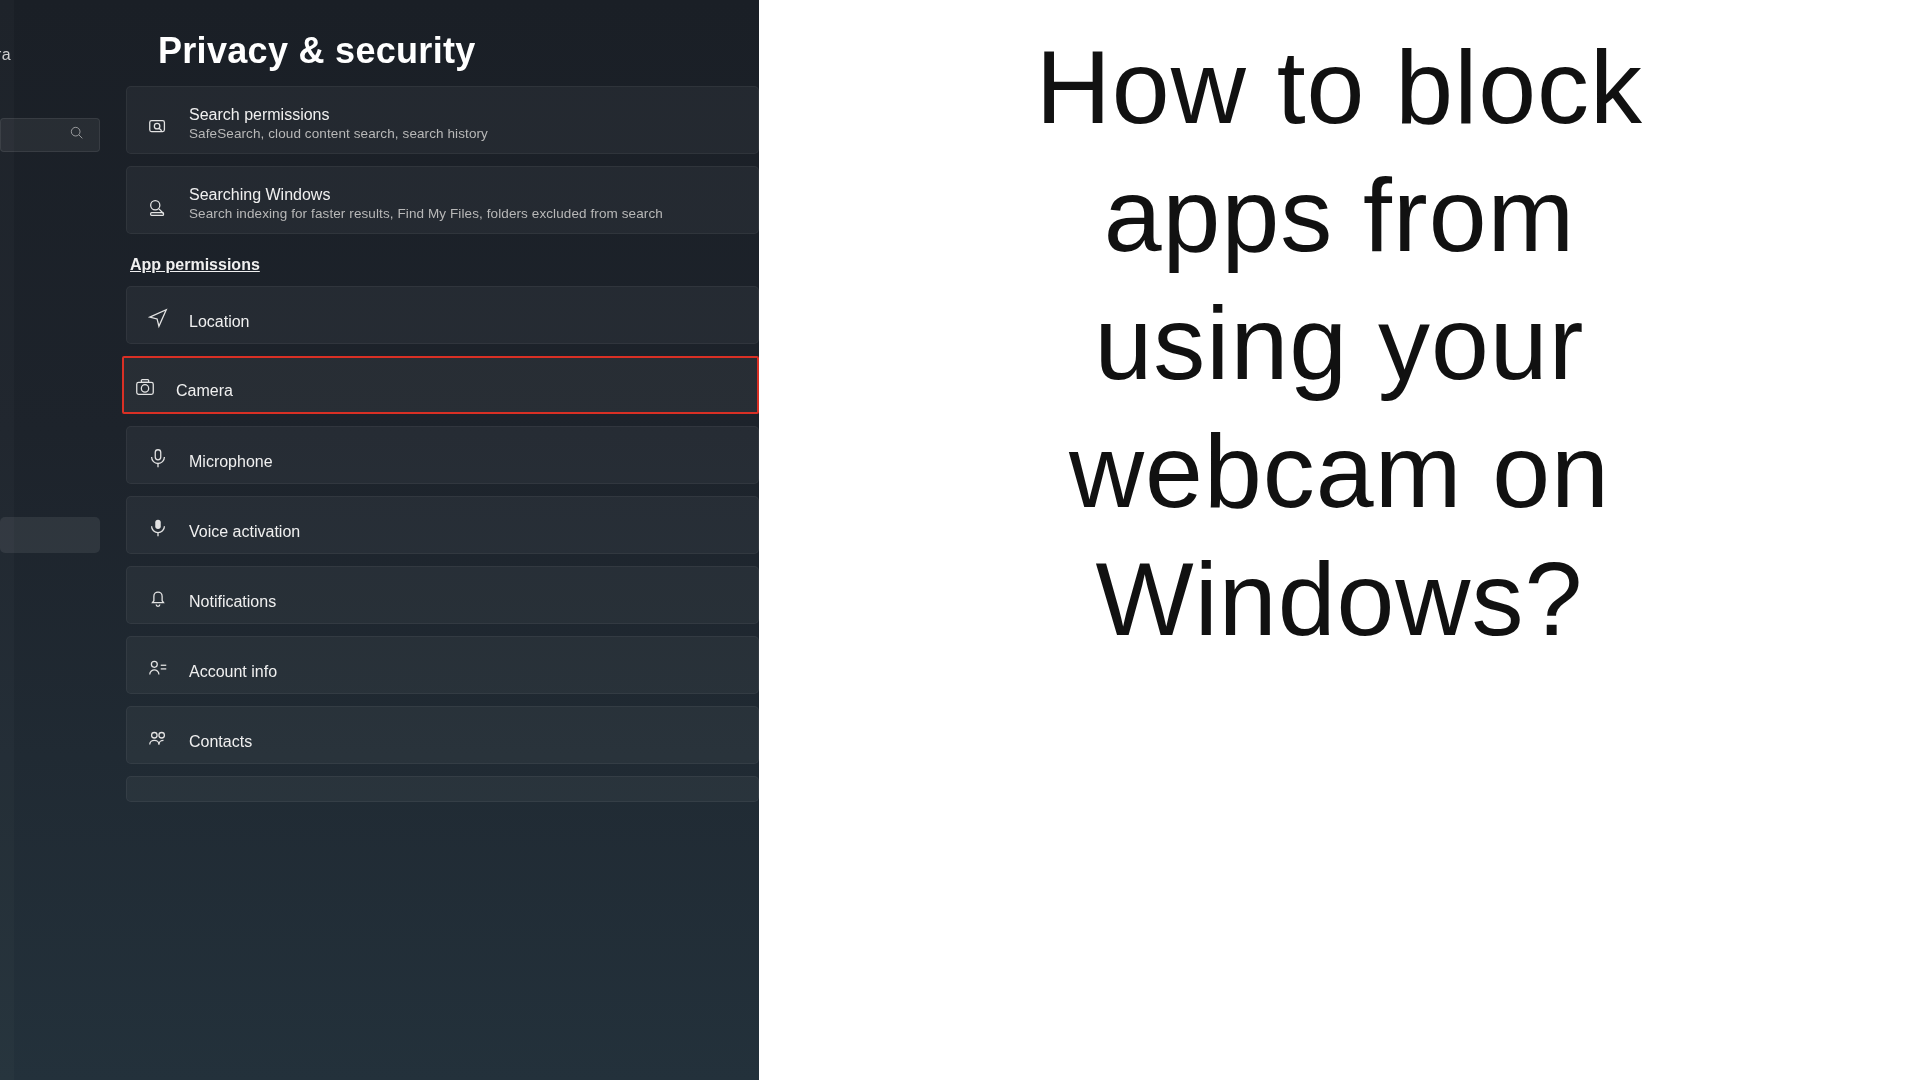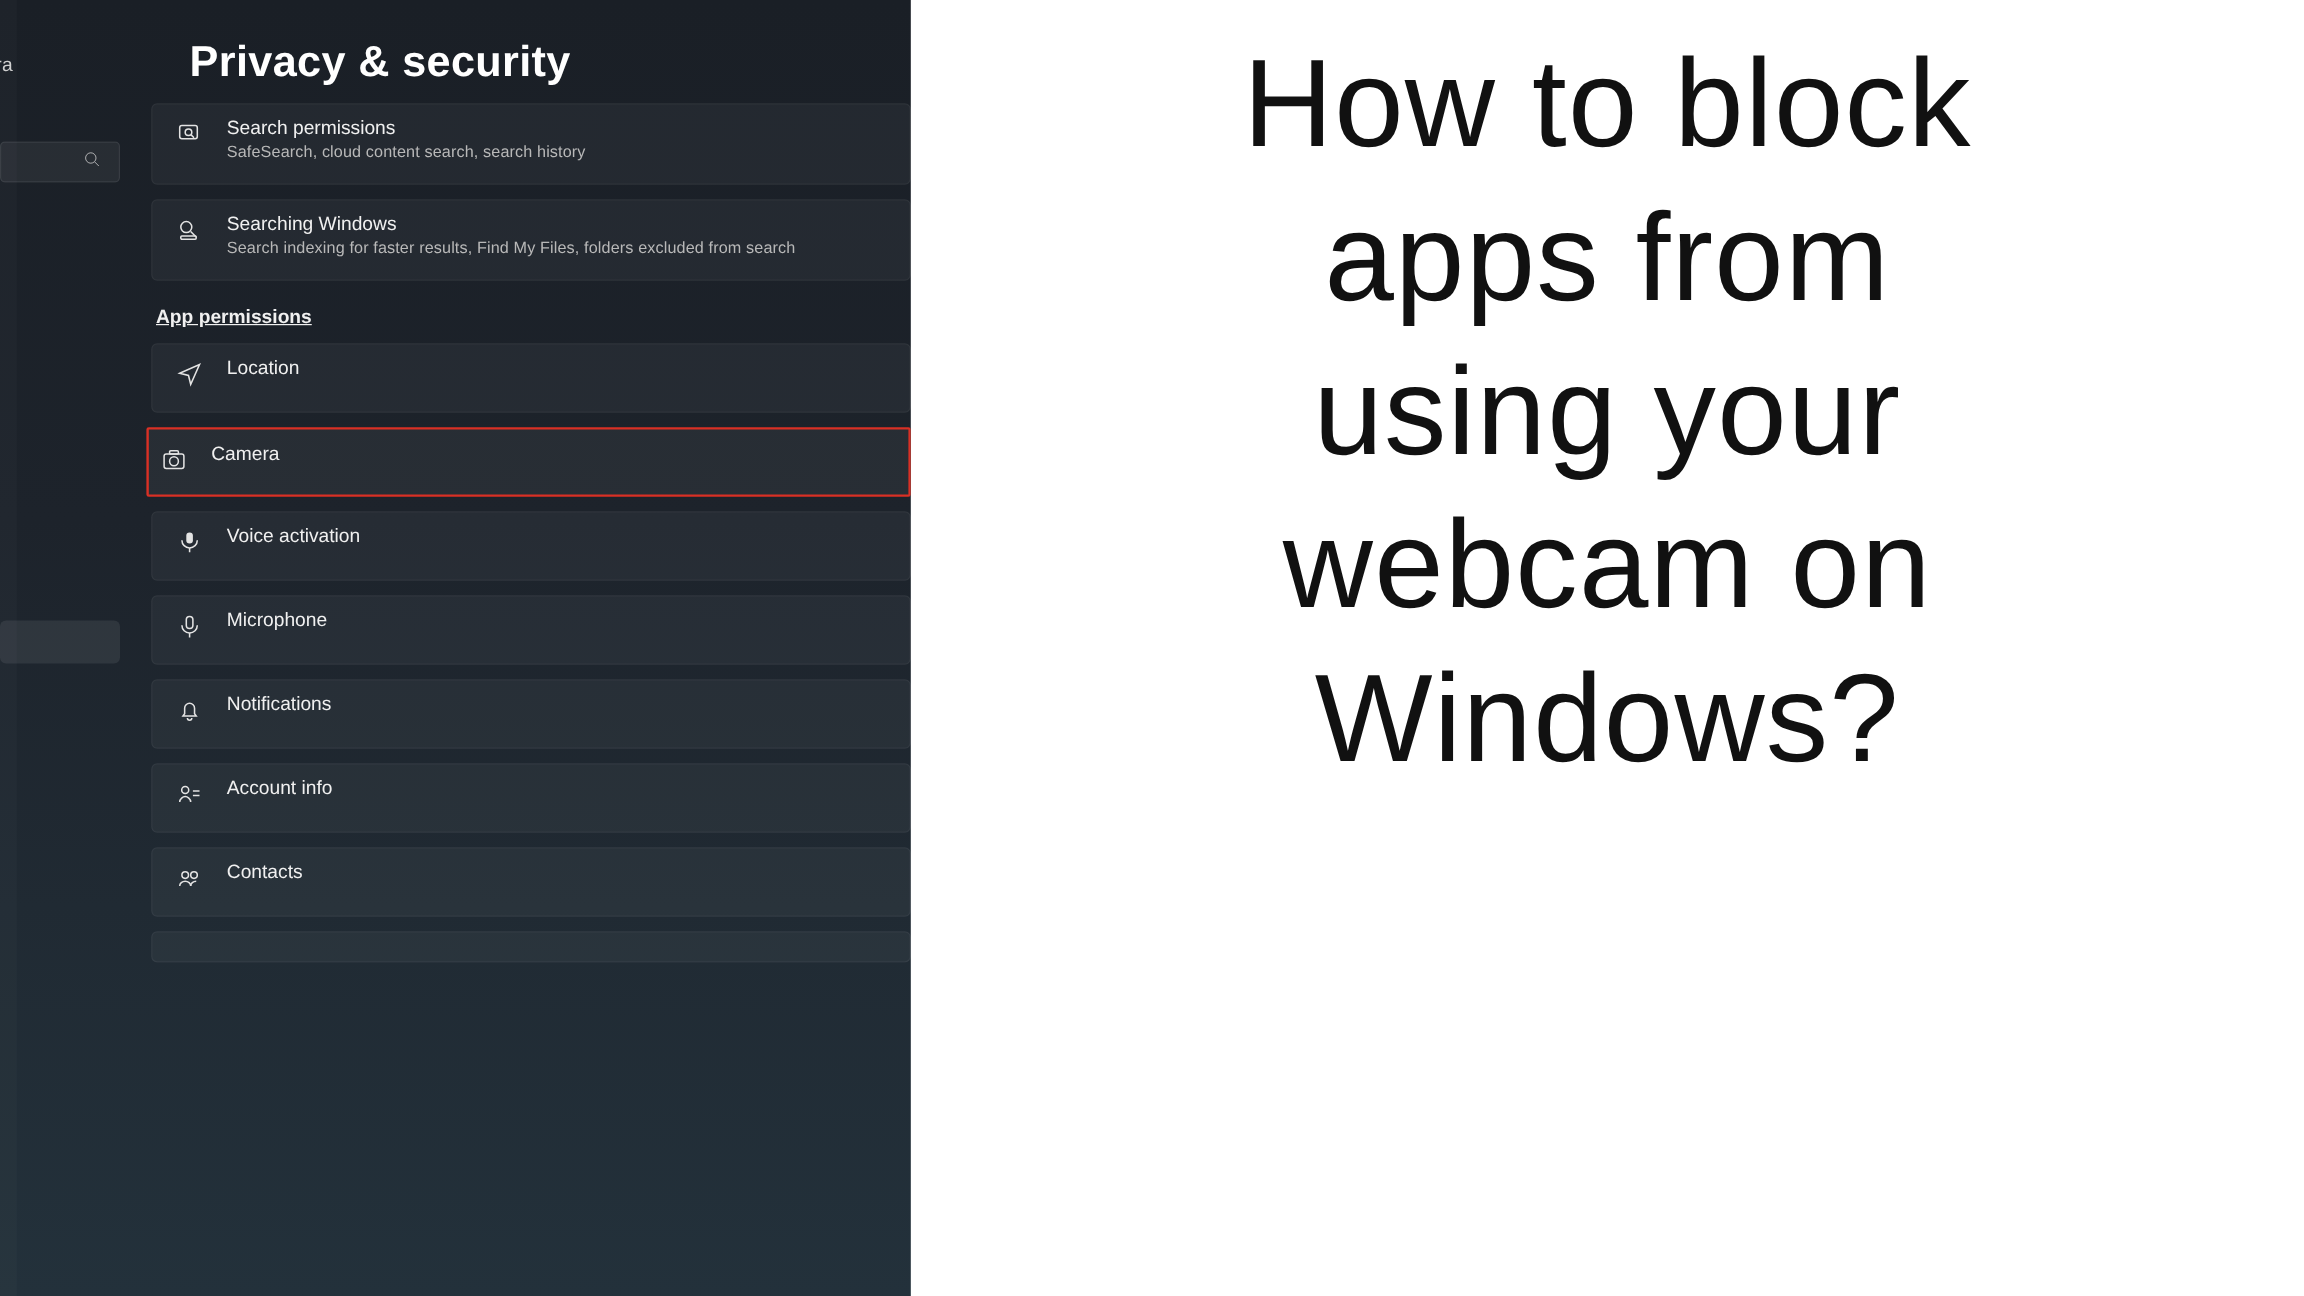--- a/index.html
+++ b/index.html
@@ -77,21 +77,21 @@
     margin: 22px 0 10px 4px;
     text-decoration: underline;
   }
 
   .card {
     background: rgba(255,255,255,0.045);
     border: 1px solid rgba(255,255,255,0.05);
     border-radius: 5px;
     margin-bottom: 5px;
     display: flex;
-    align-items: flex-start;
+    align-items: flex-end;
     padding: 12px 18px;
     min-height: 58px;
     cursor: pointer;
     margin-top: 12px;
   }
   .card.tall { min-height: 68px; }
   .card .icon-slot {
     width: 26px;
     height: 26px;
     display: flex;
@@ -200,37 +200,37 @@
             <circle cx="12" cy="13.5" r="4"></circle>
             <rect x="8" y="4" width="8" height="3" rx="1"></rect>
           </svg>
       </span>
       <span class="title">Camera</span>
     </div>
 
     <div class="card">
       <span class="icon-slot">
         <svg viewBox="0 0 24 24">
+            <rect x="9" y="3" width="6" height="11" rx="3"></rect>
+            <path d="M5 11a7 7 0 0 0 14 0"></path>
+            <line x1="12" y1="18" x2="12" y2="22"></line>
+          </svg>
+      </span>
+      <span class="title">Microphone</span>
+    </div>
+
+    <div class="card">
+      <span class="icon-slot">
+        <svg viewBox="0 0 24 24">
             <rect x="9" y="3" width="6" height="10" rx="3" fill="#e3e3e3" stroke="none"></rect>
             <path d="M5 10a7 7 0 0 0 14 0"></path>
             <line x1="12" y1="17" x2="12" y2="21"></line>
           </svg>
       </span>
       <span class="title">Voice activation</span>
-    </div>
-
-    <div class="card">
-      <span class="icon-slot">
-        <svg viewBox="0 0 24 24">
-            <rect x="9" y="3" width="6" height="11" rx="3"></rect>
-            <path d="M5 11a7 7 0 0 0 14 0"></path>
-            <line x1="12" y1="18" x2="12" y2="22"></line>
-          </svg>
-      </span>
-      <span class="title">Microphone</span>
     </div>
 
     <div class="card">
       <span class="icon-slot">
         <svg viewBox="0 0 24 24">
             <path d="M6 17h12l-1.5-2V10a4.5 4.5 0 0 0-9 0v5L6 17z"></path>
             <path d="M10 19a2 2 0 0 0 4 0"></path>
           </svg>
       </span>
       <span class="title">Notifications</span>

